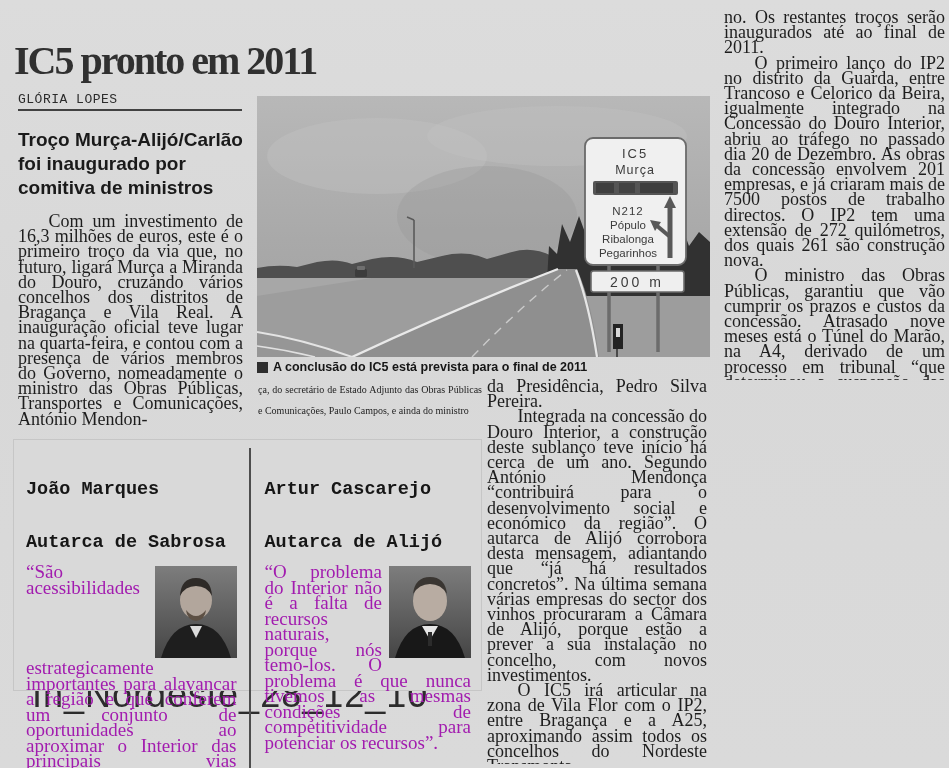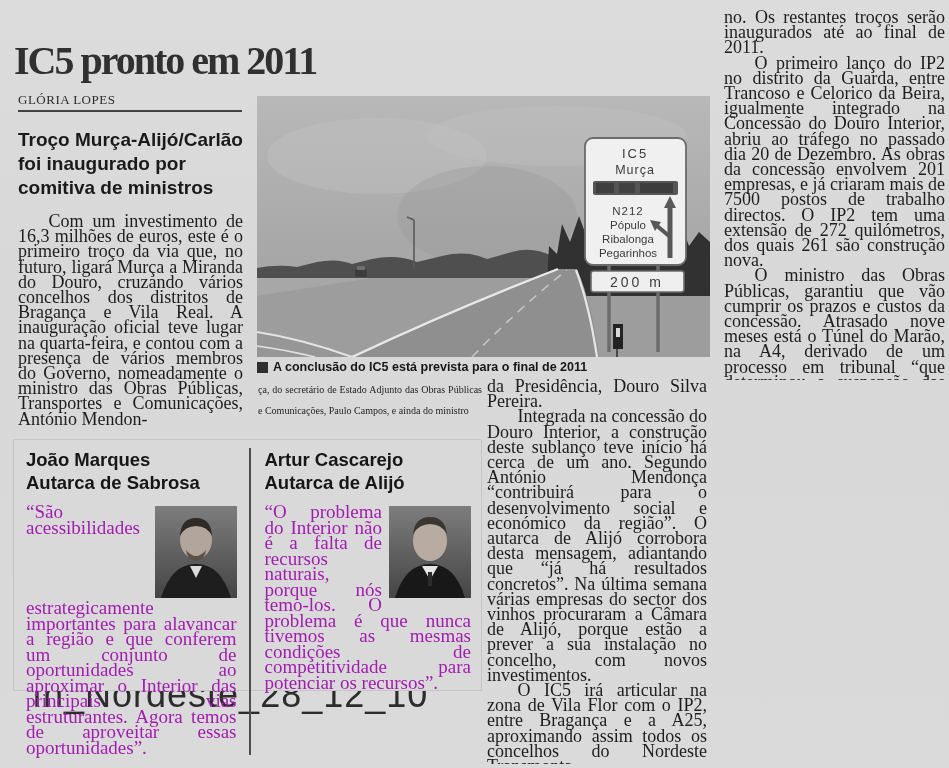--- a/index.html
+++ b/index.html
@@ -10,21 +10,21 @@
   }
   .abs{position:absolute;}
   
   .headline{
     left:14px;top:12px;font-family:Liberation Serif, serif;
     font-weight:700;font-size:40px;line-height:1.1;letter-spacing:-2px;color:#303030;
     white-space:nowrap;
   }
   .byline{
     left:18px;top:92px;width:224px;
-    font-family:Liberation Serif, serif;font-size:13px;letter-spacing:.5px;
+    font-family:Liberation Mono, monospace;font-size:13px;letter-spacing:.5px;
     color:#2b2b2b;border-bottom:2px solid #414141;padding-bottom:2px;
   }
   
   .col-left{left:18px;top:128px;width:225px;height:314px;overflow:hidden;}
   .col-subhead{
     font-family:"Liberation Sans",sans-serif;font-weight:700;
     font-size:19px;line-height:24px;color:#1a1a1a;margin:0 0 14px 0;
   }
   .body-text p{
     margin:0;font-size:18px;line-height:15.2px;text-align:justify;color:#1d1d1d;
@@ -56,22 +56,22 @@
   }
   .vozes-title{
     font-family:"Liberation Sans",sans-serif;font-weight:900;font-size:25px;
     letter-spacing:1px;color:#101010;
   }
   .vozes-cols{display:flex;padding:8px 10px 0 12px;}
   .voice{width:50%;box-sizing:border-box;}
   .voice.first{padding-right:12px;}
   .voice.second{border-left:2px solid #4d4d4d;padding-left:14px;}
   .voice-name,.voice-role{
-    font-family:Liberation Sans, sans-serif;font-weight:700;
-    font-size:18.5px;line-height:23px;color:#161616;
+    font-family:Liberation Mono, monospace;font-weight:700;
+    font-size:18.5px;line-height:23px;color:#161616;margin-top:30px;
   }
   .quote-wrap{margin-top:10px;}
   .portrait{float:right;width:82px;height:92px;margin:2px 0 2px 7px;background:#555;}
   .portrait svg{display:block;}
   .voice-quote{margin:0;font-size:19px;line-height:15.5px;text-align:justify;color:#a21caf;}
   .quote-wrap::after{content:"";display:block;clear:both;}
   
   .watermark{
     left:32px;top:674px;font-family:"Liberation Sans",sans-serif;
     font-size:36px;letter-spacing:1px;color:#2c2c2c;
@@ -179,21 +179,21 @@
   <div class="abs caption">
     <span class="caption-sq"></span>
     <span>A conclusão do IC5 está prevista para o final de 2011</span>
   </div>
 
   <div class="abs col2 body-text">
     <p>ça, do secretário de Estado Adjunto das Obras Públicas e Comunicações, Paulo Campos, e ainda do ministro</p>
   </div>
 
   <div class="abs col3 body-text">
-    <p>da Presidência, Douro Silva Pereira.</p>
+    <p>da Presidência, Pedro Silva Pereira.</p>
     <p class="indent">Integrada na concessão do Douro Interior, a construção deste sublanço teve início há cerca de um ano. Segundo António Mendonça “contribuirá para o desenvolvimento social e económico da região”. O autarca de Alijó corrobora desta mensagem, adiantando que “já há resultados concretos”. Na última semana várias empresas do sector dos vinhos procuraram a Câmara de Alijó, porque estão a prever a sua instalação no concelho, com novos investimentos.</p>
     <p class="indent">O IC5 irá articular na zona de Vila Flor com o IP2, entre Bragança e a A25, aproximando assim todos os concelhos do Nordeste Transmonta-</p>
   </div>
 
   <div class="abs col4 body-text">
     <p>no. Os restantes troços serão inaugurados até ao final de 2011.</p>
     <p class="indent">O primeiro lanço do IP2 no distrito da Guarda, entre Trancoso e Celorico da Beira, igualmente integrado na Concessão do Douro Interior, abriu ao tráfego no passado dia 20 de Dezembro. As obras da concessão envolvem 201 empresas, e já criaram mais de 7500 postos de trabalho directos. O IP2 tem uma extensão de 272 quilómetros, dos quais 261 são construção nova.</p>
     <p class="indent">O ministro das Obras Públicas, garantiu que vão cumprir os prazos e custos da concessão. Atrasado nove meses está o Túnel do Marão, na A4, derivado de um processo em tribunal “que determinou a suspensão das obras duas vezes”, justificou Paulo Campos.</p>
   </div>
 

